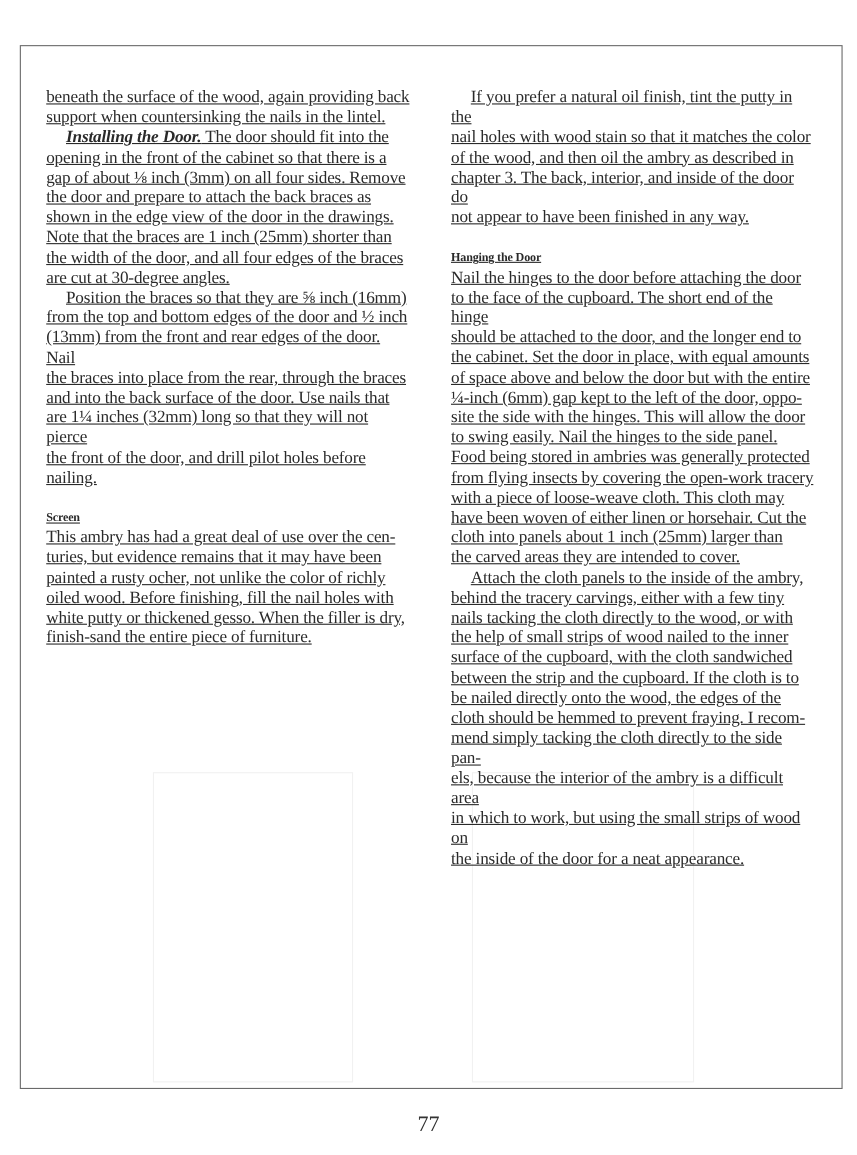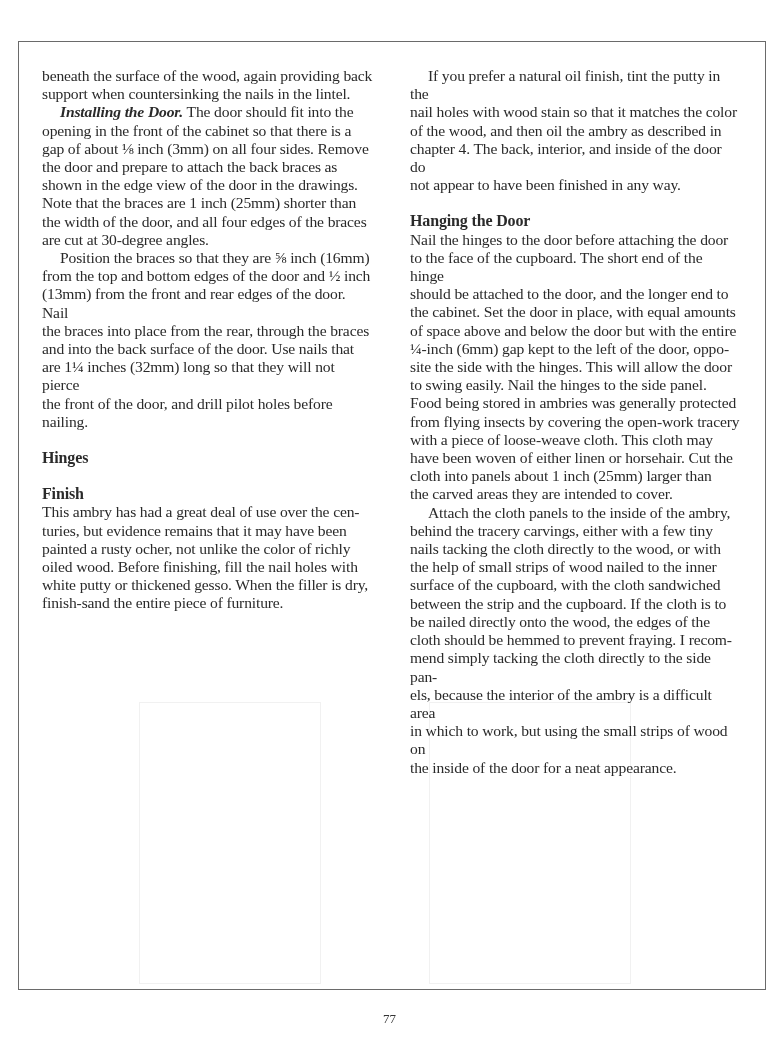--- a/index.html
+++ b/index.html
@@ -25,49 +25,50 @@
       box-sizing: border-box;
       background: #ffffff;
     }
     .ghost {
       position: absolute;
       border: 1px solid #f1f1f1;
       pointer-events: none;
     }
     .column {
       position: absolute;
-      top: 67px;
+      top: 80px;
       font-size: 15.6px;
       line-height: 18.2px;
       letter-spacing: -0.15px;
+      text-decoration: underline;
     }
     .col-left { left: 42px; width: 333px; }
     .col-right { left: 410px; width: 330px; }
     .para {
       margin: 0;
       white-space: pre-line;
     }
     .para.indent { text-indent: 18px; }
     .run-in {
       font-weight: bold;
       font-style: italic;
     }
     .heading {
       margin: 18px 0 0 0;
       font-weight: bold;
-      font-size: 16px;
+      font-size: 11px;
       line-height: 18.2px;
     }
     .page-number {
       position: absolute;
       top: 1011px;
       left: 0;
       width: 779px;
       text-align: center;
-      font-size: 13px;
+      font-size: 20px;
       color: #333333;
     }
   </style>
 </head>
 <body>
 
 <div class="page-frame">
 
   <div class="ghost" style="left:120px; top:660px; width:180px; height:280px;"></div>
   <div class="ghost" style="left:410px; top:660px; width:200px; height:280px;"></div>
@@ -85,36 +86,35 @@
 the width of the door, and all four edges of the braces
 are cut at 30-degree angles.</span></p>
   <p class="para indent">Position the braces so that they are ⅝ inch (16mm)
 from the top and bottom edges of the door and ½ inch
 (13mm) from the front and rear edges of the door. Nail
 the braces into place from the rear, through the braces
 and into the back surface of the door. Use nails that
 are 1¼ inches (32mm) long so that they will not pierce
 the front of the door, and drill pilot holes before nailing.</p>
 
-  <h3 class="heading">Hinges</h3>
+  <h3 class="heading">Screen</h3>
 
-  <h3 class="heading">Finish</h3>
   <p class="para">This ambry has had a great deal of use over the cen-
 turies, but evidence remains that it may have been
 painted a rusty ocher, not unlike the color of richly
 oiled wood. Before finishing, fill the nail holes with
 white putty or thickened gesso. When the filler is dry,
 finish-sand the entire piece of furniture.</p>
 </div>
 
 <div class="column col-right">
   <p class="para indent">If you prefer a natural oil finish, tint the putty in the
 nail holes with wood stain so that it matches the color
 of the wood, and then oil the ambry as described in
-chapter 4. The back, interior, and inside of the door do
+chapter 3. The back, interior, and inside of the door do
 not appear to have been finished in any way.</p>
 
   <h3 class="heading">Hanging the Door</h3>
   <p class="para">Nail the hinges to the door before attaching the door
 to the face of the cupboard. The short end of the hinge
 should be attached to the door, and the longer end to
 the cabinet. Set the door in place, with equal amounts
 of space above and below the door but with the entire
 ¼-inch (6mm) gap kept to the left of the door, oppo-
 site the side with the hinges. This will allow the door

